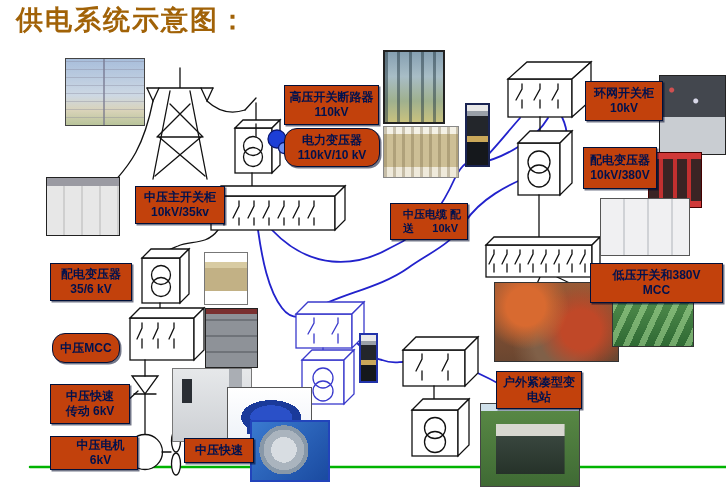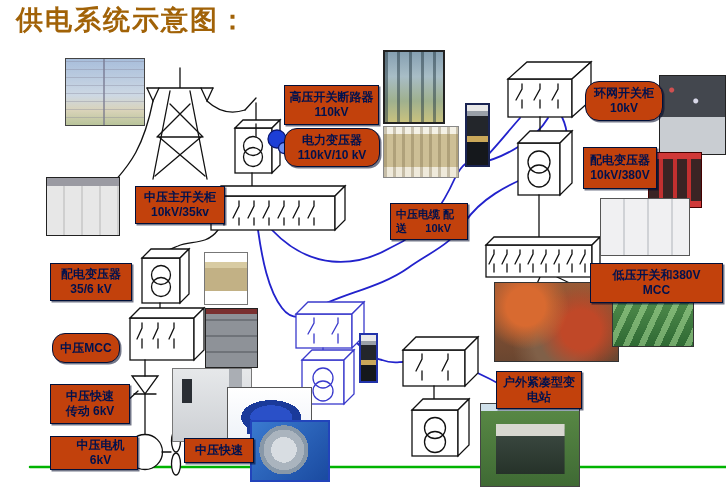--- a/index.html
+++ b/index.html
@@ -7,21 +7,21 @@
          font-family:"Liberation Sans","DejaVu Sans",sans-serif;}
   .title{position:absolute;left:6px;top:2px;z-index:4;font-size:27px;font-weight:bold;
          color:#a16207;letter-spacing:2px;margin-left:10px;}
   svg.wires{position:absolute;left:0;top:0;z-index:1;}
   .photo{position:absolute;z-index:2;border:1px solid #444;box-sizing:border-box;}
   .lbl{position:absolute;z-index:3;background:#c2410c;border:1px solid #00103a;
        box-shadow:1.5px 1.5px 0 rgba(0,8,40,.55);color:#00114d;font-weight:bold;
        font-size:12px;line-height:1.25;display:flex;align-items:center;justify-content:center;
        text-align:center;white-space:pre-wrap;box-sizing:border-box;}
   .lbl.small{font-size:11px;}
-  .lbl.left{justify-content:flex-start;text-align:left;padding-left:5px;}
+  .lbl.left{justify-content:flex-start;text-align:left;padding-left:12px;}
 
   #ph-tower{left:65px;top:58px;width:80px;height:68px;
     background:repeating-linear-gradient(0deg,transparent 0 7px,rgba(130,130,150,.35) 7px 8px),
       linear-gradient(90deg,transparent 0 37px,rgba(110,110,135,.6) 37px 39px,transparent 39px),
       linear-gradient(180deg,#a8bedb 0%,#cdd8e4 55%,#d9d3b9 78%,#b9c49a 100%);}
   #ph-switchgear{left:46px;top:177px;width:74px;height:59px;border-color:#222;
     background:linear-gradient(180deg,#9a9aa2 0 8px,transparent 8px),
       repeating-linear-gradient(90deg,#e7e7e7 0 16px,#cfcfcf 16px 18px),
       linear-gradient(#f2f2f2,#d8d8d8);}
   #ph-yard{left:383px;top:50px;width:62px;height:74px;border:2px solid #222;
@@ -72,21 +72,21 @@
     background:radial-gradient(circle at 42% 48%,#d8dde2 0 24%,#aab4be 24% 38%,#8898a8 38% 46%,transparent 46%),
       linear-gradient(135deg,#3a7ad0,#1a4aa0);}
   #ph-substation{left:480px;top:403px;width:100px;height:84px;border-color:#444;
     background:linear-gradient(#cfe0ea 0 9%,transparent 9%),
       linear-gradient(#d8d8d0,#d8d8d0) 50% 28%/70% 12px no-repeat,
       linear-gradient(#3c4a42,#263229) 50% 68%/70% 45px no-repeat,
       linear-gradient(#5a8a46,#3f6a34);}
 
   #lb-hv-breaker{left:284px;top:85px;width:95px;height:40px;}
   #lb-power-transformer{left:284px;top:128px;width:96px;height:39px;border-radius:13px;}
-  #lb-rmu{left:585px;top:81px;width:78px;height:40px;border-radius:14px;}
+  #lb-rmu{left:585px;top:81px;width:78px;height:40px;}
   #lb-dist10{left:583px;top:147px;width:74px;height:42px;}
   #lb-main-switchgear{left:135px;top:186px;width:90px;height:38px;}
   #lb-mv-cable{left:390px;top:203px;width:78px;height:37px;}
   #lb-dist6{left:50px;top:263px;width:82px;height:38px;}
   #lb-mv-mcc{left:52px;top:333px;width:68px;height:30px;border-radius:13px;}
   #lb-mv-drive{left:50px;top:384px;width:80px;height:40px;}
   #lb-mv-motor{left:50px;top:436px;width:88px;height:34px;padding-left:13px;}
   #lb-fan{left:184px;top:438px;width:70px;height:25px;}
   #lb-lv-mcc{left:590px;top:263px;width:133px;height:40px;}
   #lb-substation{left:496px;top:371px;width:86px;height:38px;}

